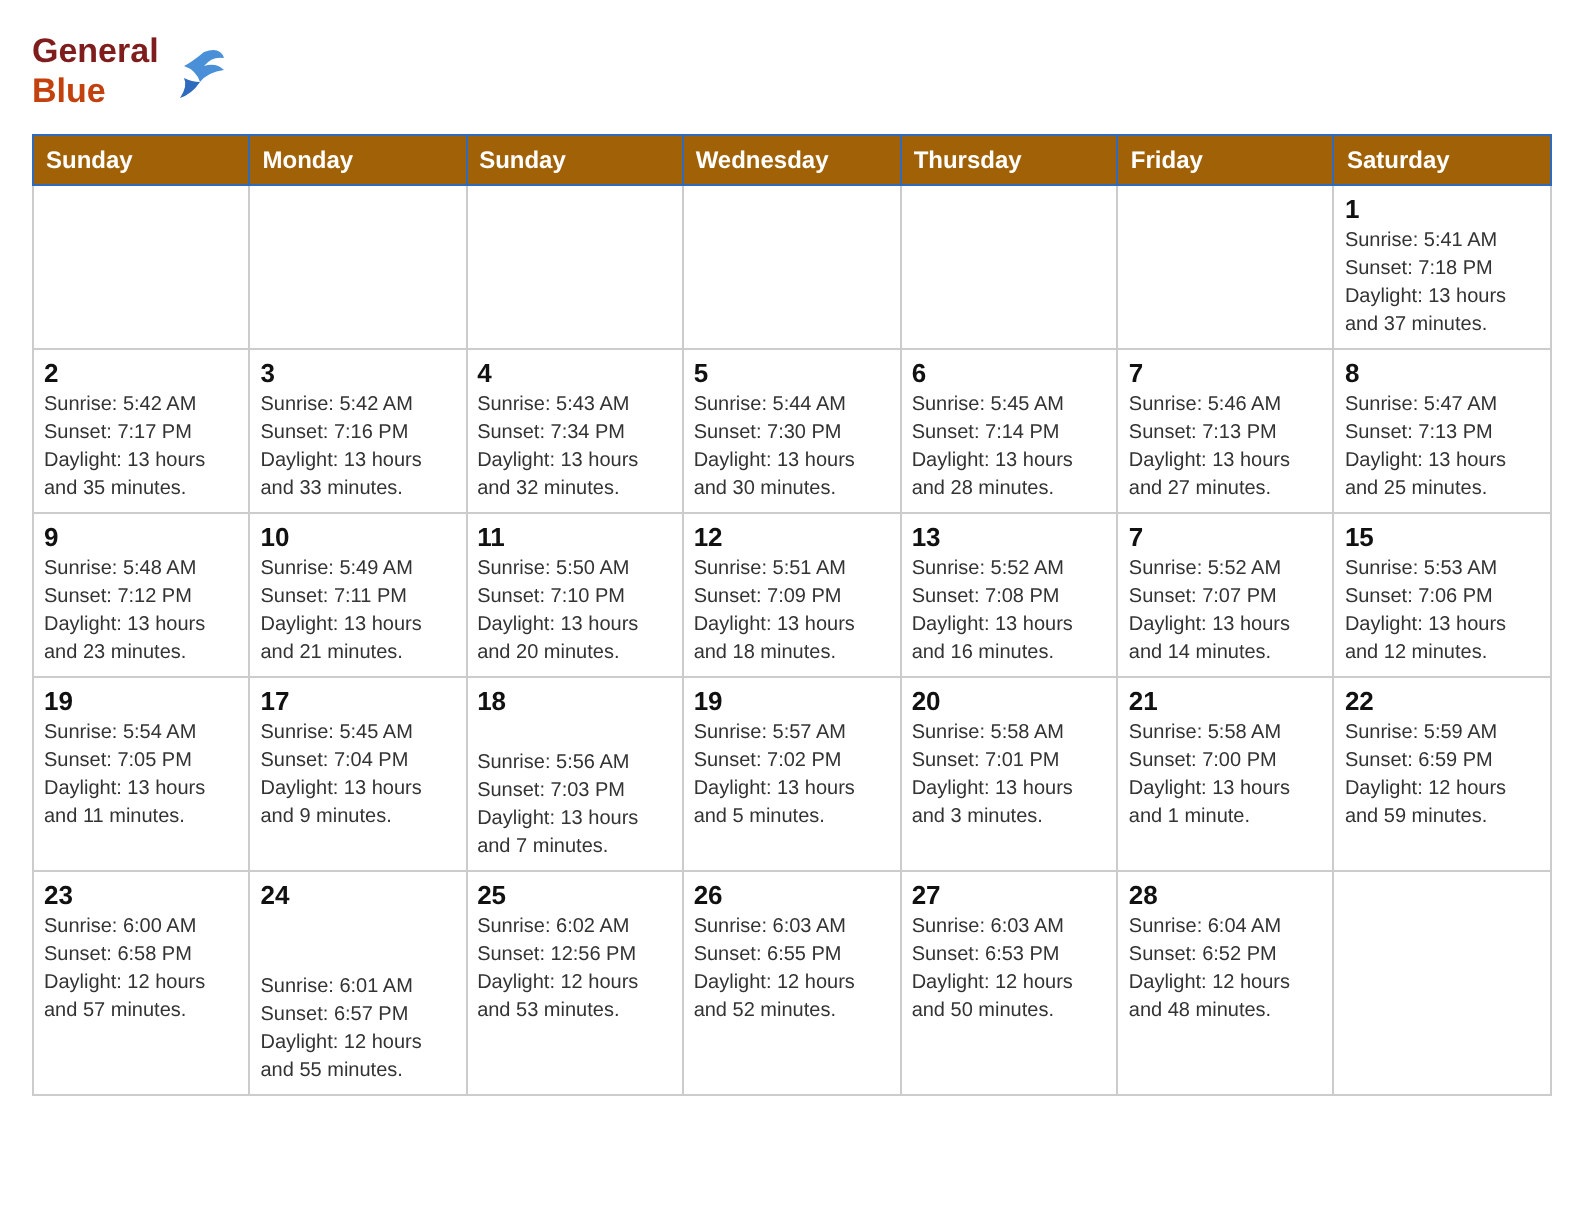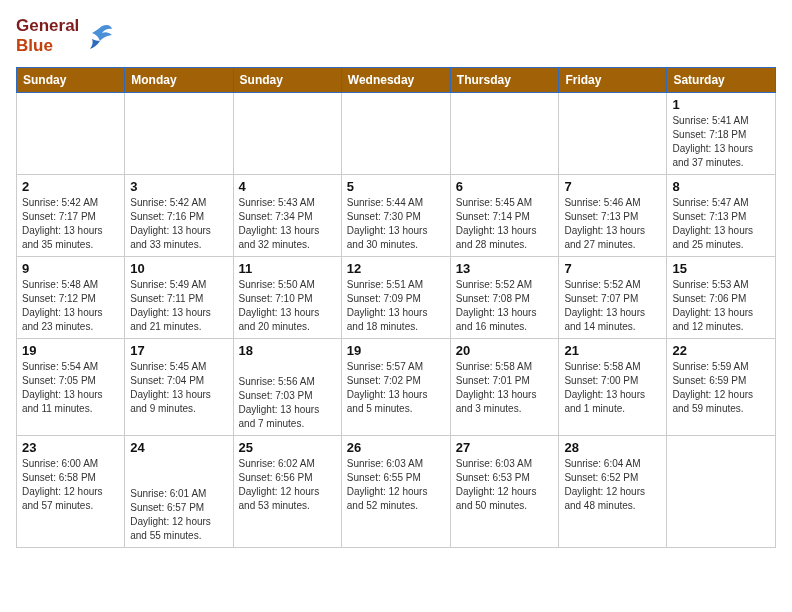--- a/index.html
+++ b/index.html
@@ -288,21 +288,21 @@
         <td>
           <div class="day-number">24</div>
           <div class="day-info" style="white-space: pre-line; margin-top: 32px;">Sunrise: 6:01 AM
 Sunset: 6:57 PM
 Daylight: 12 hours
 and 55 minutes.</div>
         </td>
         <td>
           <div class="day-number">25</div>
           <div class="day-info" style="white-space: pre-line;">Sunrise: 6:02 AM
-Sunset: 6:56 PM
+Sunset: 12:56 PM
 Daylight: 12 hours
 and 53 minutes.</div>
         </td>
         <td>
           <div class="day-number">26</div>
           <div class="day-info" style="white-space: pre-line;">Sunrise: 6:03 AM
 Sunset: 6:55 PM
 Daylight: 12 hours
 and 52 minutes.</div>
         </td>

